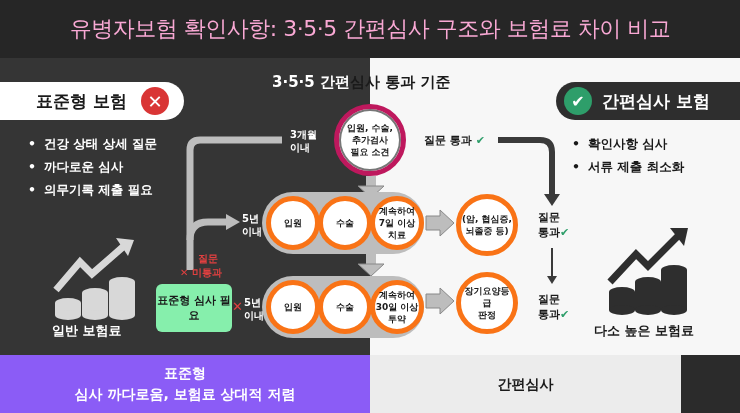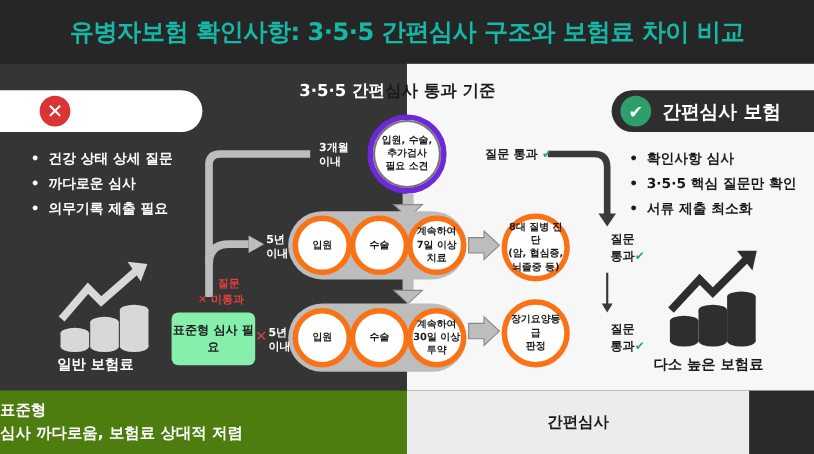--- a/index.html
+++ b/index.html
@@ -1,71 +1,71 @@
 <!DOCTYPE html>
 <html><head>
 <meta charset="utf-8">
 <style>
   * { box-sizing: border-box; margin: 0; padding: 0; }
   html, body { width: 740px; height: 413px; overflow: hidden; }
   body { font-family: "DejaVu Sans", "Liberation Sans", sans-serif; position: relative; background: #2b2b2b; }
   .abs { position: absolute; }
-  .title-bar { left: 0; top: 0; width: 740px; height: 58px; background: #262626; color: #14b8a6; font-size: 22px; font-weight: bold; display: flex; align-items: center; justify-content: center; letter-spacing: -0.5px; }
+  .title-bar { left: 0; top: 0; width: 740px; height: 58px; background: #262626; color: #f9a8d4; font-size: 22px; font-weight: normal; display: flex; align-items: center; justify-content: center; letter-spacing: -0.5px; }
   .left-panel { left: 0; top: 58px; width: 370px; height: 297px; background: #353535; }
   .right-panel { left: 370px; top: 58px; width: 370px; height: 297px; background: #f7f7f7; }
-  .footer-left { left: 0; top: 355px; width: 370px; height: 58px; background: #4d7c0f; color: #fff; display: flex; flex-direction: column; align-items: flex-start; justify-content: center; font-size: 14px; font-weight: bold; line-height: 21px; }
+  .footer-left { left: 0; top: 355px; width: 370px; height: 58px; background: #8b5cf6; color: #fff; display: flex; flex-direction: column; align-items: center; justify-content: center; font-size: 14px; font-weight: bold; line-height: 21px; }
   .footer-right { left: 370px; top: 355px; width: 311px; height: 58px; background: #ececec; color: #1a1a1a; display: flex; flex-direction: column; align-items: center; justify-content: center; font-size: 14px; font-weight: bold; line-height: 21px; text-align: center; }
   .pill-left { left: 0; top: 82px; width: 184px; height: 38px; background: #fff; border-radius: 0 20px 20px 0; display: flex; align-items: center; padding-left: 36px; gap: 14px; font-size: 17px; font-weight: bold; color: #1a1a1a; }
   .x-badge { width: 28px; height: 28px; border-radius: 50%; background: #d93535; color: #fff; display: flex; align-items: center; justify-content: center; font-size: 18px; font-weight: bold; }
   .pill-right { left: 556px; top: 82px; width: 184px; height: 38px; background: #2e2e2e; border-radius: 20px 0 0 20px; display: flex; align-items: center; padding-left: 8px; gap: 10px; font-size: 17px; font-weight: bold; color: #fff; }
   .check-badge { width: 28px; height: 28px; border-radius: 50%; background: #2e9e6a; color: #fff; display: flex; align-items: center; justify-content: center; font-size: 16px; font-weight: bold; }
   .bullets { font-size: 12.5px; font-weight: bold; line-height: 23px; list-style: none; }
   .bullets li::before { content: "•"; margin-right: 8px; }
   .bullets-left { left: 28px; top: 132px; color: #fff; }
   .bullets-right { left: 572px; top: 132px; color: #1a1a1a; }
   .flow-title { left: 272px; top: 73px; font-size: 15px; font-weight: bold; color: #fff; }
   .flow-title .dark { color: #1a1a1a; }
   .circle { position: absolute; border-radius: 50%; background: #fff; border: 5px solid #f97316; display: flex; align-items: center; justify-content: center; text-align: center; font-size: 9px; font-weight: bold; color: #1a1a1a; line-height: 12px; }
-  .circle.thick { border: 5px solid #6d28d9; box-shadow: 0 0 0 2px #777 inset; }
+  .circle.thick { border: 5px solid #be185d; box-shadow: 0 0 0 2px #777 inset; }
   .capsule { position: absolute; background: #bdbdbd; border-radius: 36px; }
   .lbl { position: absolute; font-size: 10px; font-weight: bold; line-height: 13px; }
   .lbl.white { color: #fff; }
   .lbl.red { color: #e04040; }
   .std-box { left: 156px; top: 284px; width: 76px; height: 48px; background: #86efac; border-radius: 6px; display: flex; align-items: center; justify-content: center; text-align: center; font-size: 11px; font-weight: bold; color: #1a1a1a; line-height: 15px; }
-  .pass { position: absolute; font-size: 11px; font-weight: bold; color: #1a1a1a; line-height: 15px; margin-left: 17px; }
+  .pass { position: absolute; font-size: 11px; font-weight: bold; color: #1a1a1a; line-height: 15px; }
   .pass .tick { color: #2e9e6a; }
   .coin-label-left { left: 52px; top: 322px; font-size: 13px; font-weight: bold; color: #fff; }
   .coin-label-right { left: 594px; top: 322px; font-size: 13px; font-weight: bold; color: #1a1a1a; }
 </style>
 </head>
 <body>
 
 <div class="abs title-bar">유병자보험 확인사항: 3·5·5 간편심사 구조와 보험료 차이 비교</div>
 
 <div class="abs left-panel"></div>
 <div class="abs right-panel"></div>
 
 <div class="abs pill-left">
+  <span>표준형 보험</span>
   <span class="x-badge">✕</span>
 </div>
 
 <div class="abs pill-right">
   <span class="check-badge">✔</span>
   <span>간편심사 보험</span>
 </div>
 
 <ul class="abs bullets bullets-left">
   <li>건강 상태 상세 질문</li>
   <li>까다로운 심사</li>
   <li>의무기록 제출 필요</li>
 </ul>
 
 <ul class="abs bullets bullets-right">
   <li>확인사항 심사</li>
-  <li>3·5·5 핵심 질문만 확인</li>
   <li>서류 제출 최소화</li>
 </ul>
 
 <div class="abs flow-title">
   <span>3·5·5 간편</span><span class="dark">심사 통과 기준</span>
 </div>
 
 <svg class="abs" style="left:0;top:0" width="740" height="413">
 
   <path d="M190 270 L190 150 Q190 140 200 140 L282 140" stroke="#bdbdbd" stroke-width="7" fill="none"></path>
@@ -141,21 +141,20 @@
 <div class="circle" style="left:318px;top:196px;width:54px;height:54px;">수술</div>
 <div class="circle" style="left:370px;top:196px;width:54px;height:54px;">
   <div>
       <div>계속하여</div>
       <div>7일 이상</div>
       <div>치료</div>
     </div>
 </div>
 <div class="circle" style="left:456px;top:194px;width:62px;height:62px;">
   <div>
-      <div>8대 질병 진단</div>
       <div>(암, 협심증,</div>
       <div>뇌졸중 등)</div>
     </div>
 </div>
 <div class="pass" style="left:538px;top:210px;">
   <div>질문</div>
     <div><span>통과</span><span class="tick">✔</span></div>
 </div>
 
 <div class="lbl red" style="left:198px;top:252px;">

